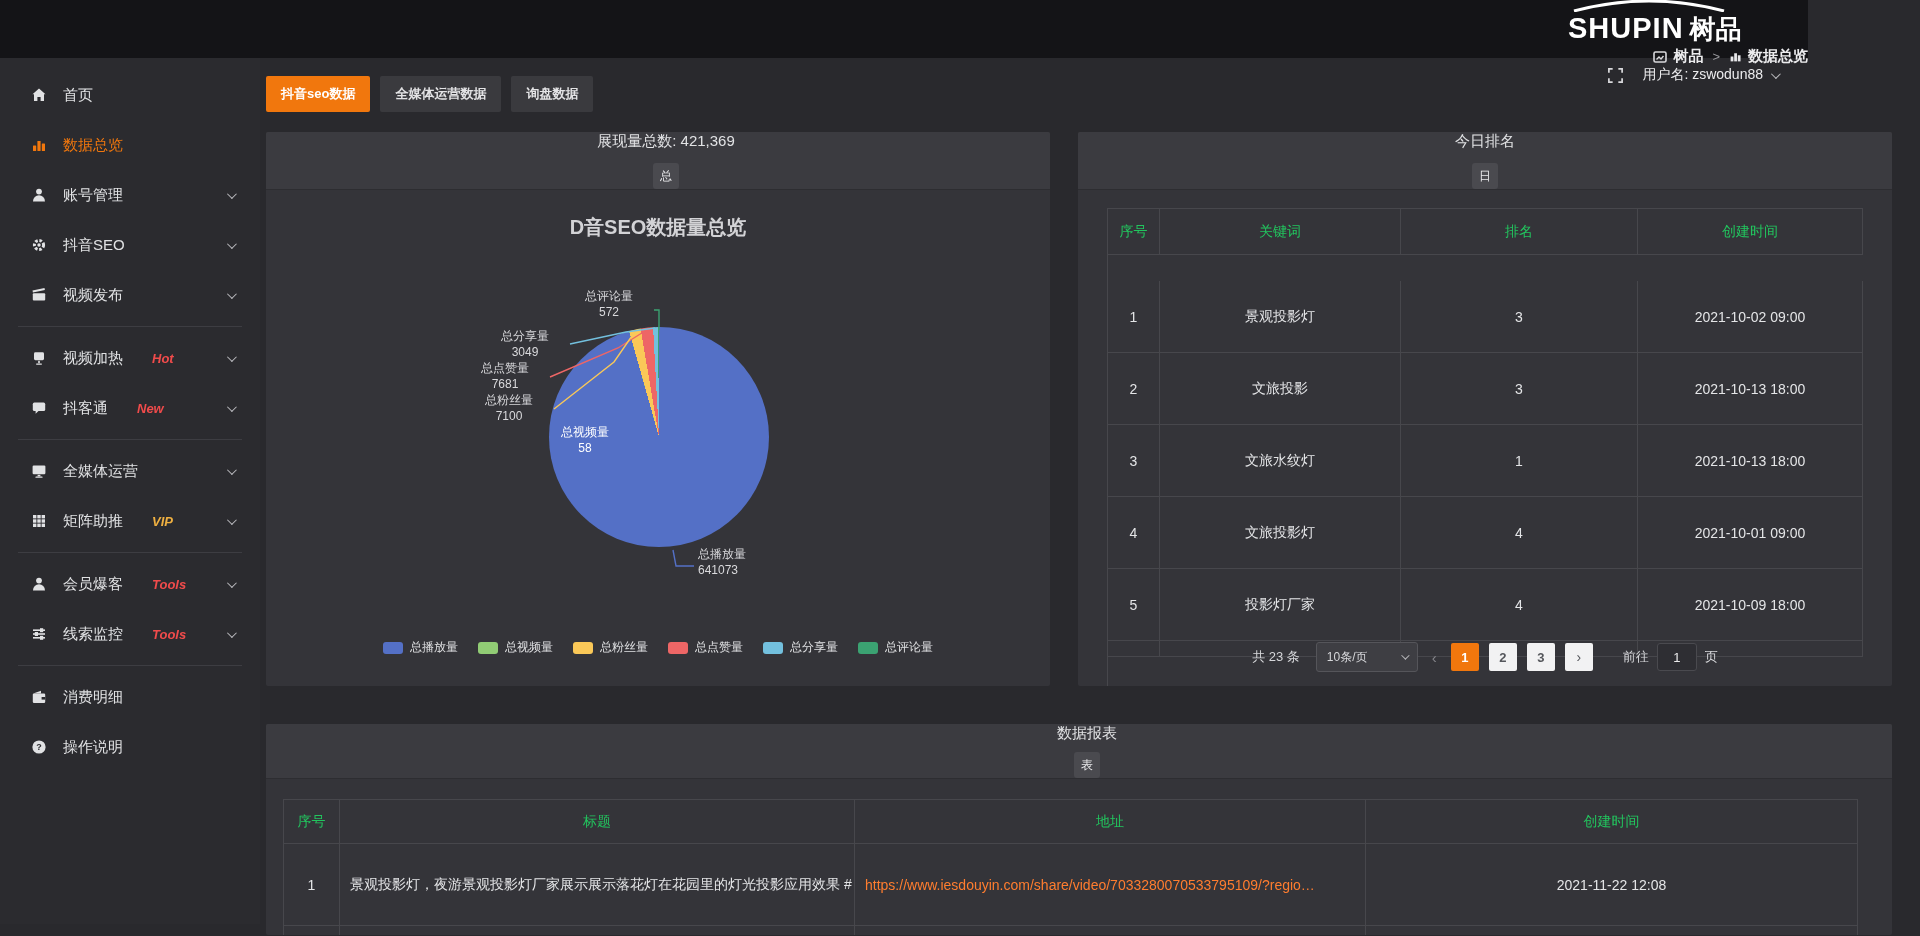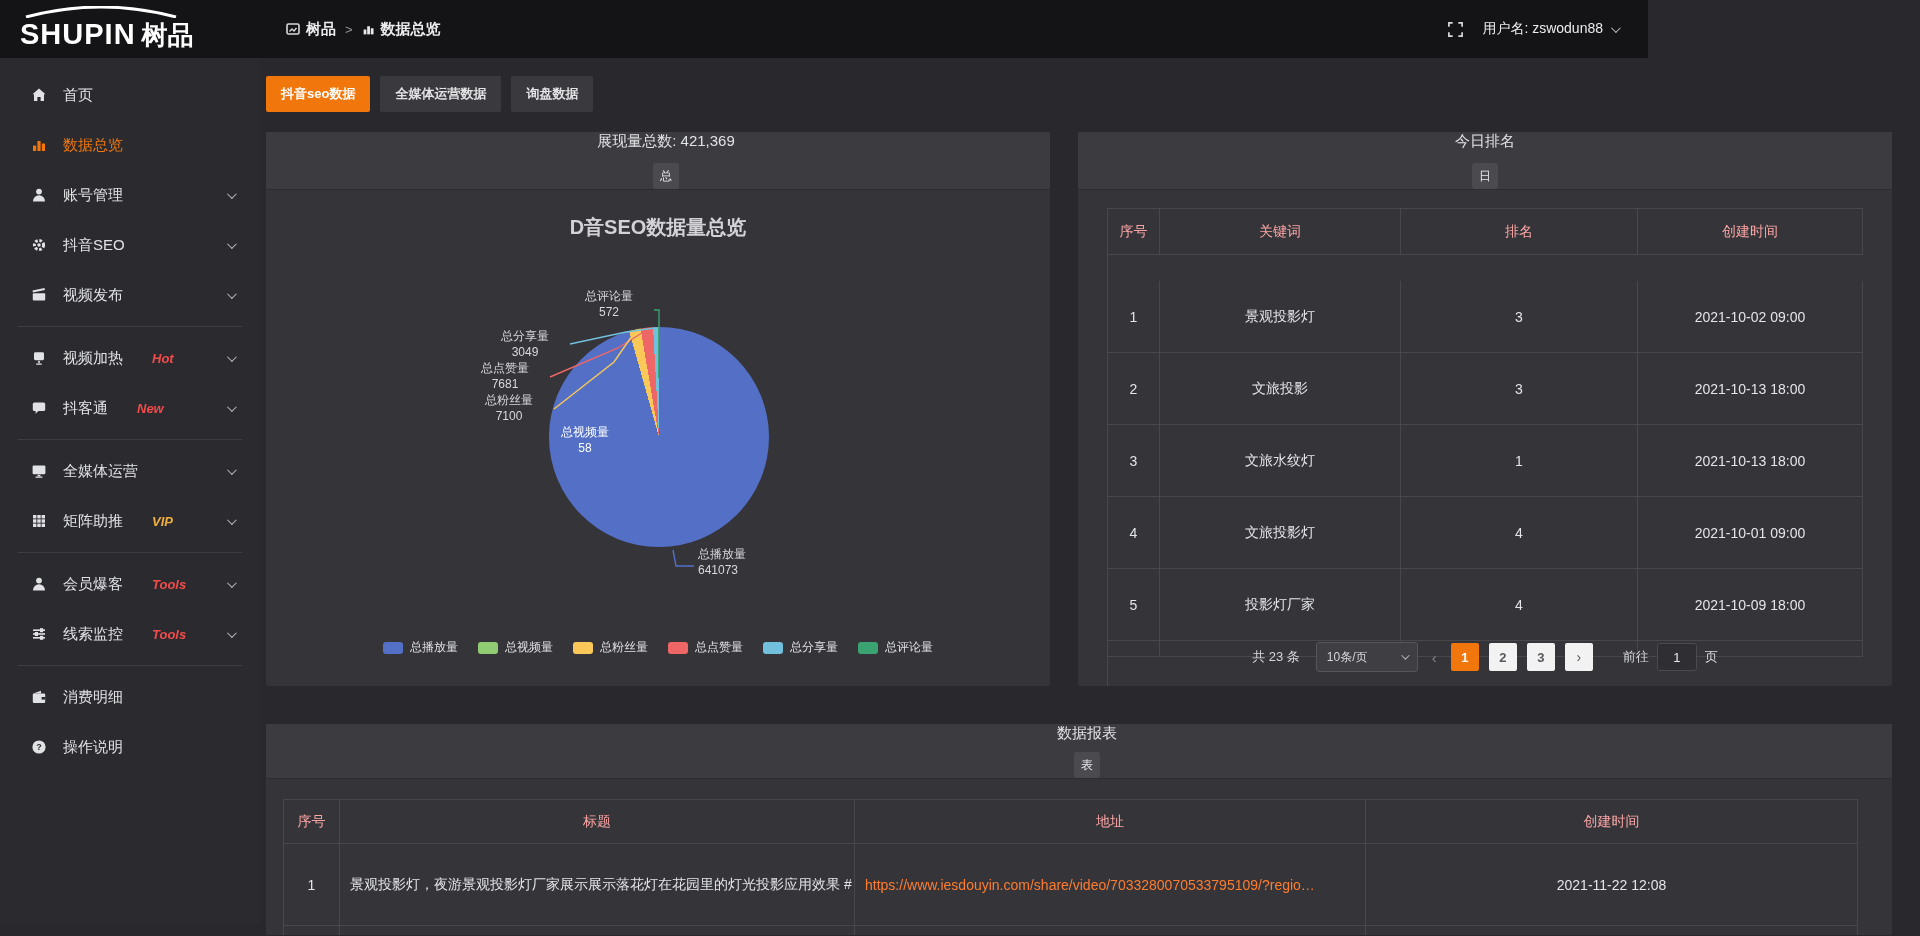--- a/index.html
+++ b/index.html
@@ -7,22 +7,22 @@
     --page:#29292d; --bar:#141417; --side:#2b2b2f;
     --panel-head:#3b3b40; --panel-body:#343439;
     --line:#47474c; --txt:#e4e5e7; --muted:#c6c7ca;
   }
   *{margin:0;padding:0;box-sizing:border-box;}
   html,body{width:1920px;height:936px;overflow:hidden;background:var(--page);
     font-family:"Liberation Sans","DejaVu Sans",sans-serif;color:var(--txt);}
   svg{display:block;}
 
   
-  .topbar{position:absolute;left:0;top:0;width:1648px;height:58px;background:var(--bar);
-    display:flex;align-items:center;z-index:5;}
+  .topbar{position:absolute;left:0;top:0;width:1808px;height:58px;background:var(--bar);
+    display:flex;align-items:flex-end;z-index:5;flex-direction:column;}
   .logo{width:260px;padding-left:20px;display:flex;flex-direction:column;justify-content:center;}
   .logo-arc{margin-left:2px;}
   .logo-text{display:flex;align-items:baseline;gap:6px;color:#fff;}
   .logo-en{font-size:29px;font-weight:700;letter-spacing:1px;}
   .logo-cn{font-size:26px;font-weight:700;}
   .breadcrumb{display:flex;align-items:center;gap:9px;margin-left:26px;font-size:15px;font-weight:600;color:#ececee;}
   .breadcrumb .sep{color:#97979c;font-size:13px;font-weight:400;}
   .crumb{display:flex;align-items:center;gap:6px;cursor:pointer;}
   .topbar-right{margin-left:auto;display:flex;align-items:center;gap:18px;padding-right:30px;color:#ececee;}
   .username{display:flex;align-items:center;gap:8px;font-size:14px;cursor:pointer;}
@@ -72,21 +72,21 @@
   .legend{position:absolute;bottom:30px;left:0;width:100%;display:flex;justify-content:center;
     align-items:center;gap:20px;}
   .legend-item{display:flex;align-items:center;gap:7px;font-size:12px;color:#e0e1e3;cursor:pointer;}
   .swatch{width:20px;height:12px;border-radius:3px;}
 
   
   .grid-table{border-top:1px solid var(--line);border-left:1px solid var(--line);display:grid;}
   .cell{border-right:1px solid var(--line);border-bottom:1px solid var(--line);
     display:flex;align-items:center;justify-content:center;font-size:14px;color:#e4e5e7;
     overflow:hidden;white-space:nowrap;}
-  .cell.head{color:#fca5a5;}
+  .cell.head{color:#22c55e;}
   .cell.left{justify-content:flex-start;padding-left:10px;}
 
   
   .rank{flex:1;position:relative;}
   .rank-table{margin:18px 29px 0 29px;grid-template-columns:52px 241px 237px 1fr;
     grid-auto-rows:72px;}
   .rank-table .cell.head{height:46px;}
   .rank-table > .rhead{height:46px;}
   .sliver{height:16px;}
   .pagination{position:absolute;left:0;bottom:14px;width:100%;display:flex;align-items:center;

